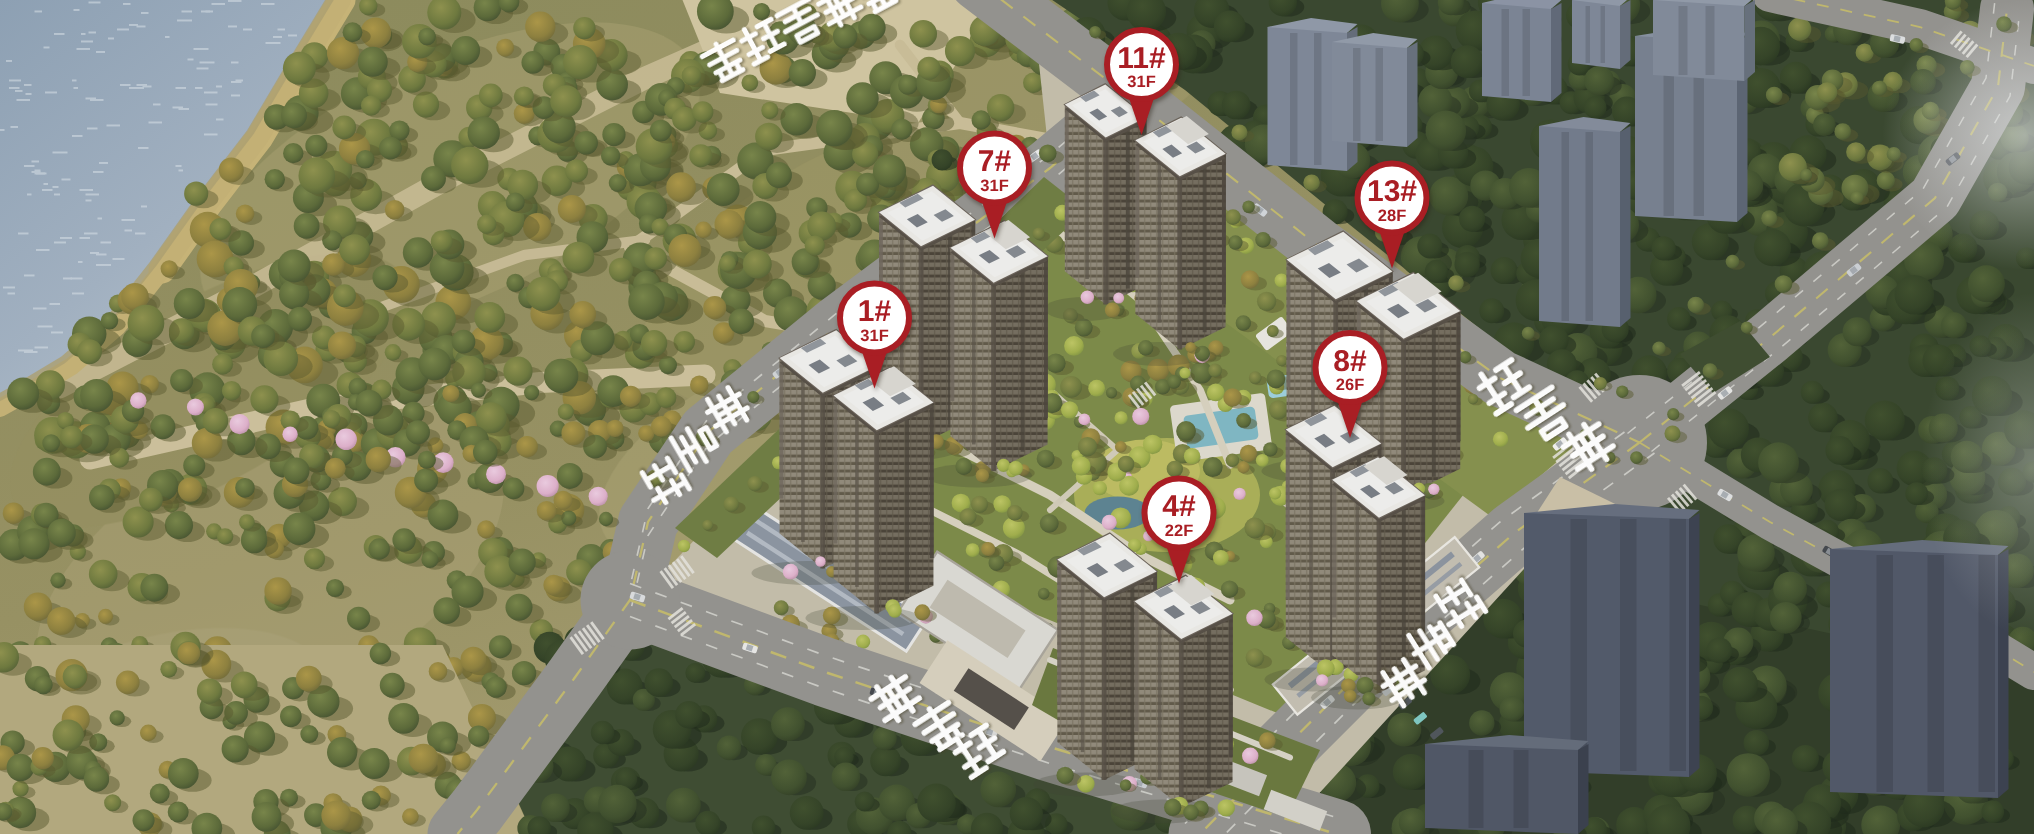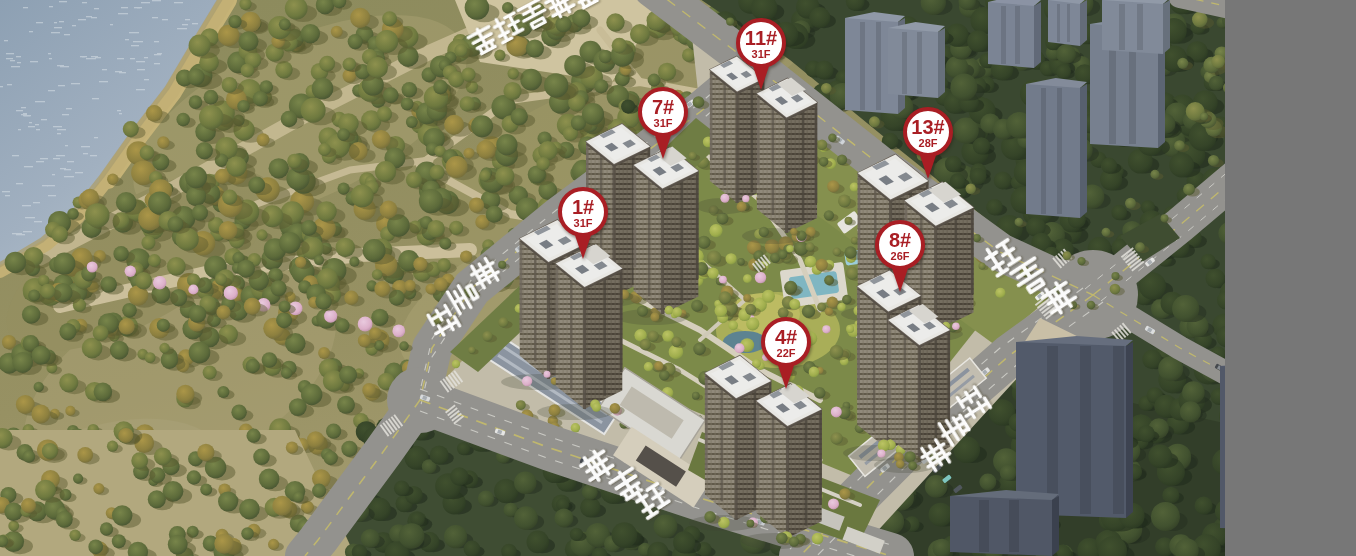--- a/index.html
+++ b/index.html
@@ -1,14 +1,14 @@
 <!DOCTYPE html>
 <html><head><meta charset="utf-8"><title>p</title><style>
 html,body{margin:0;padding:0;background:#777}
-#c{position:relative;width:1225px;height:556px;overflow:hidden;font-family:"Liberation Sans",sans-serif}
+#c{position:relative;width:1356px;height:556px;overflow:hidden;font-family:"Liberation Sans",sans-serif}
 </style></head><body>
 <div id="c">
 <svg width="1356" height="556" viewBox="0 0 1356 556">
 <defs>
 <radialGradient id="tg1" cx="40%" cy="35%" r="70%">
           <stop offset="0%" stop-color="#78854a"></stop>
           <stop offset="70%" stop-color="#5c6a3a"></stop>
           <stop offset="100%" stop-color="#475432"></stop>
         </radialGradient>
 <radialGradient id="tg2" cx="40%" cy="35%" r="70%">

